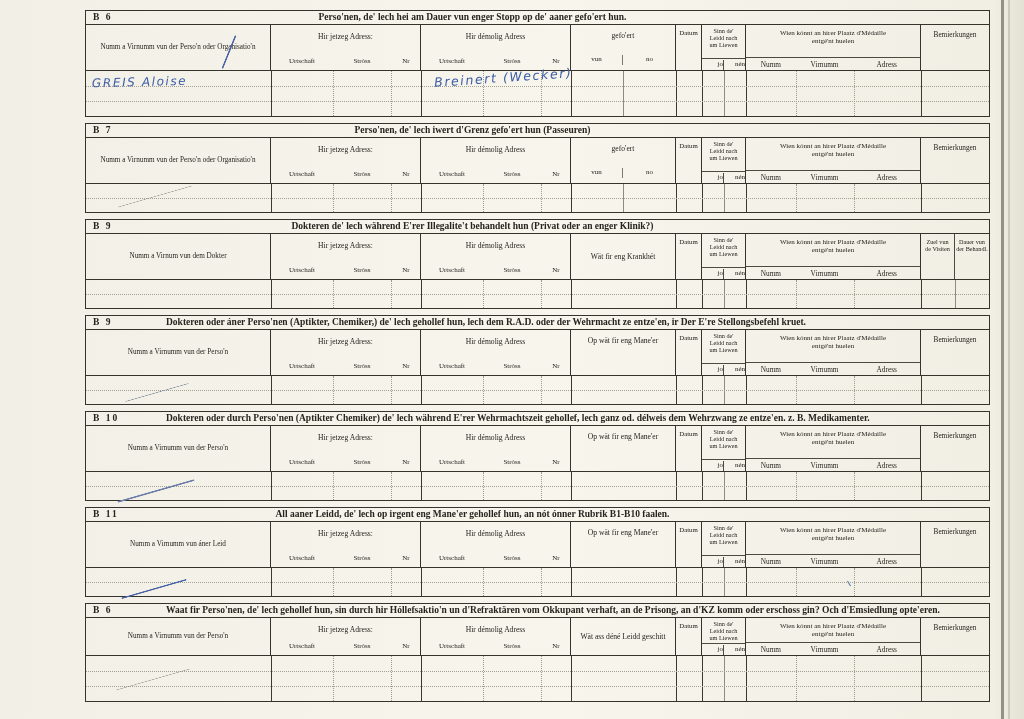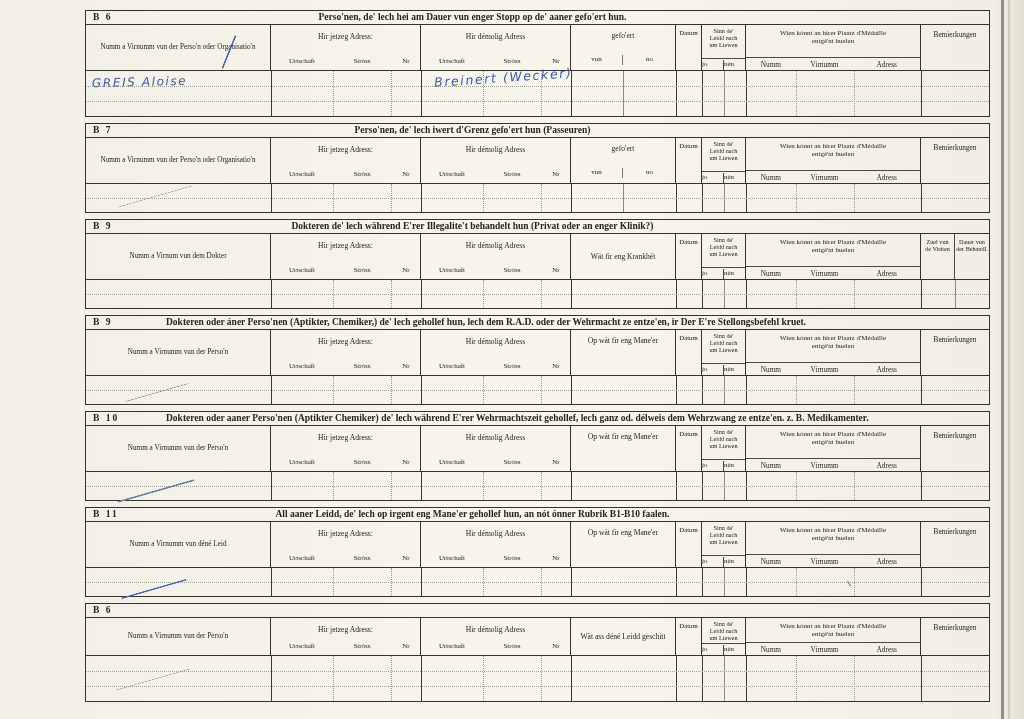--- a/index.html
+++ b/index.html
@@ -26,21 +26,21 @@
   .hc.mid{width:105px}
   .mid-label{position:absolute;top:6px;left:0;right:0;text-align:center;font-size:7.6px;line-height:9px;padding:0 5px}
   .mid-center .mid-label{top:50%;transform:translateY(-58%)}
   .mid-subs{display:none}
   .has-mid-subs .mid-subs{display:flex;bottom:5px;height:10px}
   .mid-subs span:first-child{border-right:1px solid #7c796c}
   .hc.datum{width:26px;font-size:6.8px;text-align:center;padding-top:4px}
   .hc.liewen{width:44px}
   .liewen-lines{position:absolute;top:3px;left:0;right:0;text-align:center;font-size:6.2px;line-height:6.8px}
   .liewen-subs{position:absolute;bottom:0;left:0;right:0;height:12px;border-top:1px solid #4d4a40;display:flex;font-size:7px;padding-top:1px}
-  .liewen-subs span{text-align:left}
+  .liewen-subs span{text-align:right}
   .liewen-subs span.jo{border-right:1px solid #4d4a40}
   .hc.wien{width:175px}
   .wien-label{position:absolute;top:4px;left:0;right:0;text-align:center;font-size:7px;line-height:8px;padding:0 6px}
   .wien-subs{position:absolute;bottom:0;left:0;right:0;height:13px;border-top:1px solid #4d4a40;display:flex;font-size:7.3px;padding-top:2px}
   .hc.last{width:68px;border-right:none;font-size:7.3px;text-align:center;padding-top:5px}
   .hc.visits{width:68px;border-right:none;display:none}
   .has-visits .hc.visits{display:flex}
   .vcol{width:34px;font-size:6.2px;line-height:7px;text-align:center;padding-top:4px}
   .vcol:first-child{border-right:1px solid #4d4a40}
 
@@ -446,21 +446,21 @@
       <i class="vl s" style="left:835px"></i>
 
       <i class="hl hl1"></i>
 
     </div>
   </section>
 
   <section class="sec rows-2">
     <div class="sec-head">
       <span class="sec-id">B 10</span>
-      <span class="sec-title">Dokteren oder aaner Perso'nen (Aptikter Chemiker) de' lech während E'rer Wehrmachtszeit gehollef, lech ganz od. délweis dem Wehrzwang ze entze'en. z. B. Medikamenter.</span>
+      <span class="sec-title">Dokteren oder durch Perso'nen (Aptikter Chemiker) de' lech während E'rer Wehrmachtszeit gehollef, lech ganz od. délweis dem Wehrzwang ze entze'en. z. B. Medikamenter.</span>
     </div>
 
     <div class="hdr">
       <div class="hc name">
         <span>Numm a Virnumm vun der Perso'n</span>
       </div>
 
       <div class="hc addr">
         <div class="addr-label">Hir jetzeg Adress:</div>
         <div class="subrow">
@@ -541,21 +541,21 @@
   </section>
 
   <section class="sec rows-2">
     <div class="sec-head">
       <span class="sec-id">B 11</span>
       <span class="sec-title">All aaner Leidd, de' lech op irgent eng Mane'er gehollef hun, an nót ónner Rubrik B1-B10 faalen.</span>
     </div>
 
     <div class="hdr">
       <div class="hc name">
-        <span>Numm a Virnumm vun déné Leid</span>
+        <span>Numm a Virnumm vun áner Leid</span>
       </div>
 
       <div class="hc addr">
         <div class="addr-label">Hir jetzeg Adress:</div>
         <div class="subrow">
           <span style="width:62px">Urtschaft</span>
           <span style="width:58px">Stróss</span>
           <span style="width:30px">Nr</span>
         </div>
       </div>
@@ -626,20 +626,21 @@
       <i class="vl s" style="left:835px"></i>
 
       <i class="hl hl1"></i>
 
     </div>
   </section>
 
   <section class="sec rows-3 mid-center hdr-sm">
     <div class="sec-head">
       <span class="sec-id">B 6</span>
+      <span class="sec-title">Waat fir Perso'nen, de' lech gehollef hun, sin durch hir Hóllefsaktio'n un d'Refraktären vom Okkupant verhaft, an de Prisong, an d'KZ komm oder erschoss gin? Och d'Emsiedlung opte'eren.</span>
     </div>
 
     <div class="hdr">
       <div class="hc name">
         <span>Numm a Virnumm vun der Perso'n</span>
       </div>
 
       <div class="hc addr">
         <div class="addr-label">Hir jetzeg Adress:</div>
         <div class="subrow">

